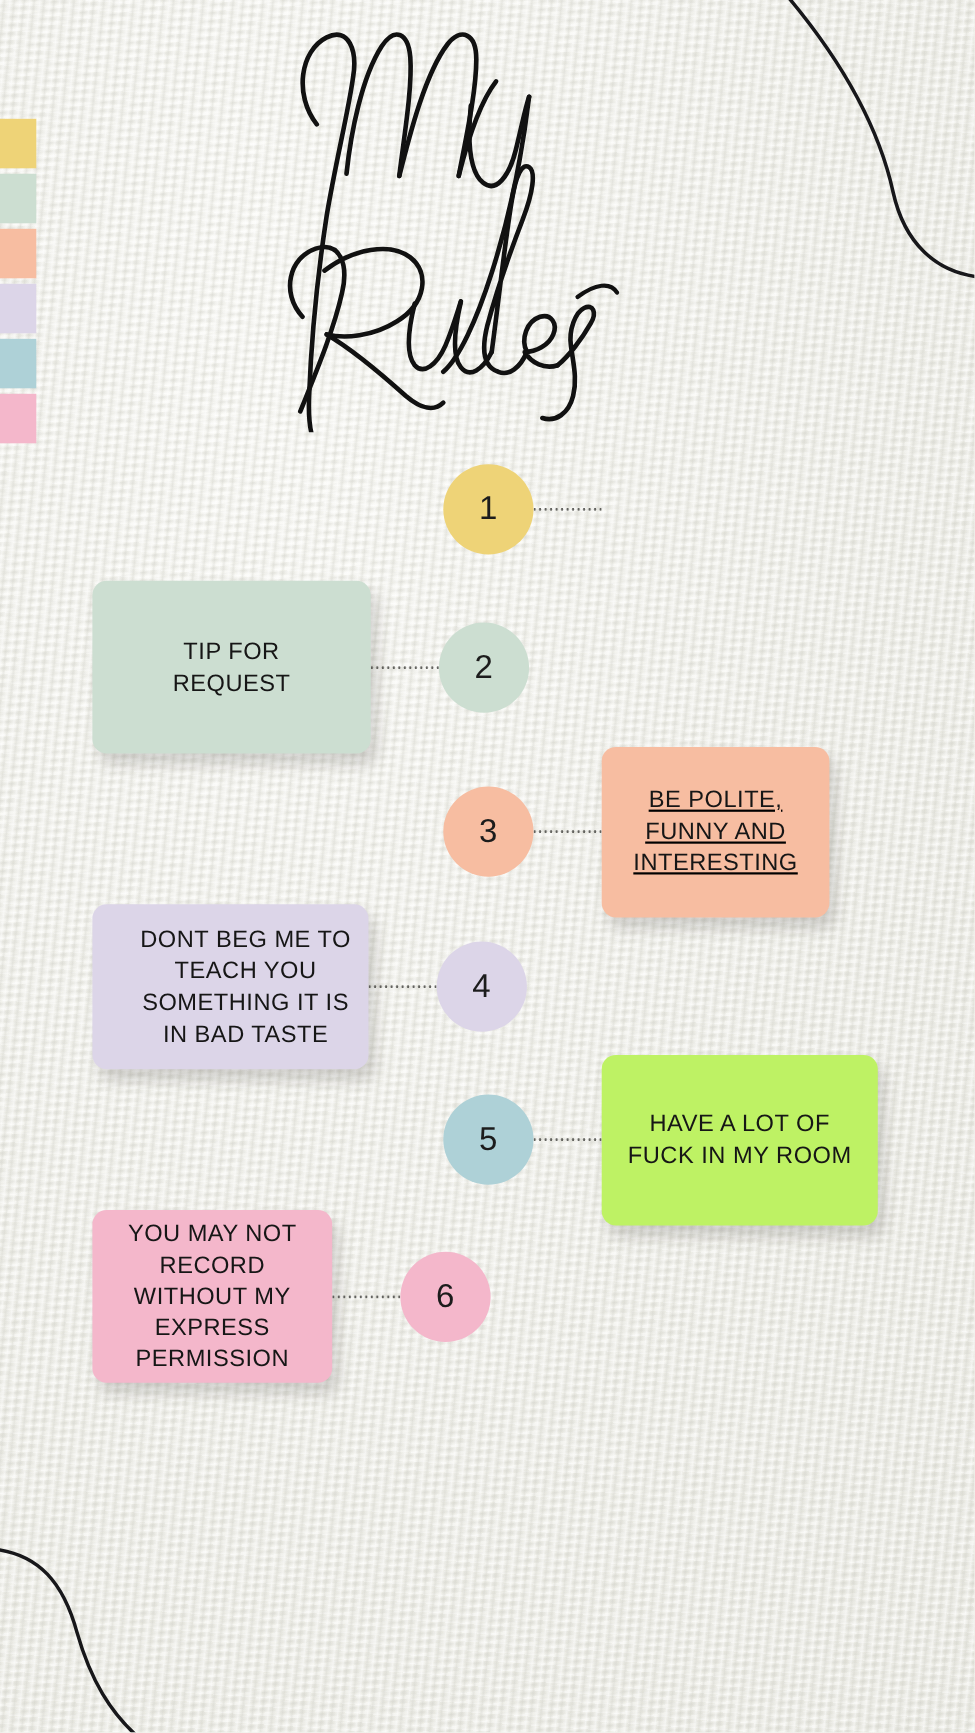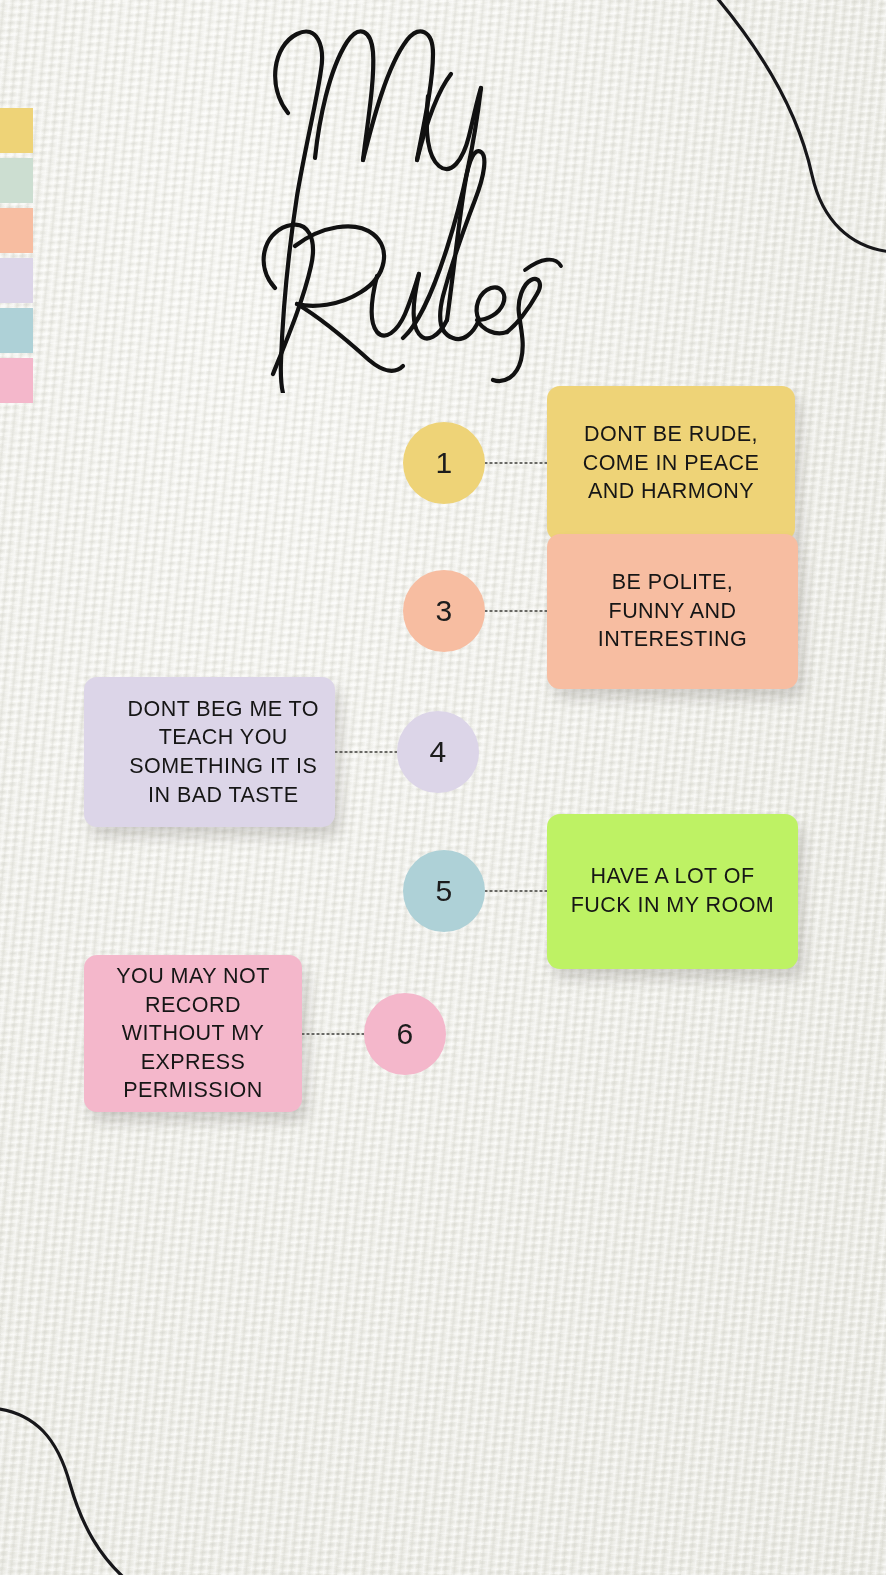--- a/index.html
+++ b/index.html
@@ -143,21 +143,21 @@
   }
 
   
   #row-1 { height: 160px; }
   #row-1 .card { width: 248px; height: 155px; }
 
   #row-2 { height: 163px; }
   #row-2 .card { width: 253px; height: 157px; }
 
   #row-3 { height: 160px; }
-  #row-3 .card { width: 251px; height: 155px; }
+  #row-3 .card { width: 207px; height: 155px; text-decoration: underline; }
 
   #row-4 { height: 162px; }
   #row-4 .card { width: 251px; height: 150px; justify-content: flex-end; }
 
   #row-5 { height: 160px; }
   #row-5 .card { width: 251px; height: 155px; }
 
   #row-6 { height: 165px; }
   #row-6 .card { width: 218px; height: 157px; }
 
@@ -219,27 +219,32 @@
 
 </div>
 
 <div id="rules-list">
 
   <div class="rule-row right" id="row-1">
     <div class="num-circle" style="background-color: rgb(238, 211, 119);">
       <span>1</span>
     </div>
     <div class="dots"></div>
-    <div class="card" style="background-color: rgb(238, 211, 119);">
-      <span class="card-text">DONT BE RUDE,
-COME IN PEACE
-AND HARMONY</span>
-    </div>
-  </div>
-
+  </div>
+
+  <div class="rule-row left" id="row-2">
+    <div class="card" style="background-color: rgb(204, 222, 209);">
+      <span class="card-text">TIP FOR
+REQUEST</span>
+    </div>
+    <div class="dots"></div>
+    <div class="num-circle" style="background-color: rgb(204, 222, 209);">
+      <span>2</span>
+    </div>
+  </div>
 
   <div class="rule-row right" id="row-3">
     <div class="num-circle" style="background-color: rgb(247, 189, 161);">
       <span>3</span>
     </div>
     <div class="dots"></div>
     <div class="card" style="background-color: rgb(247, 189, 161);">
       <span class="card-text">BE POLITE,
 FUNNY AND
 INTERESTING</span>

